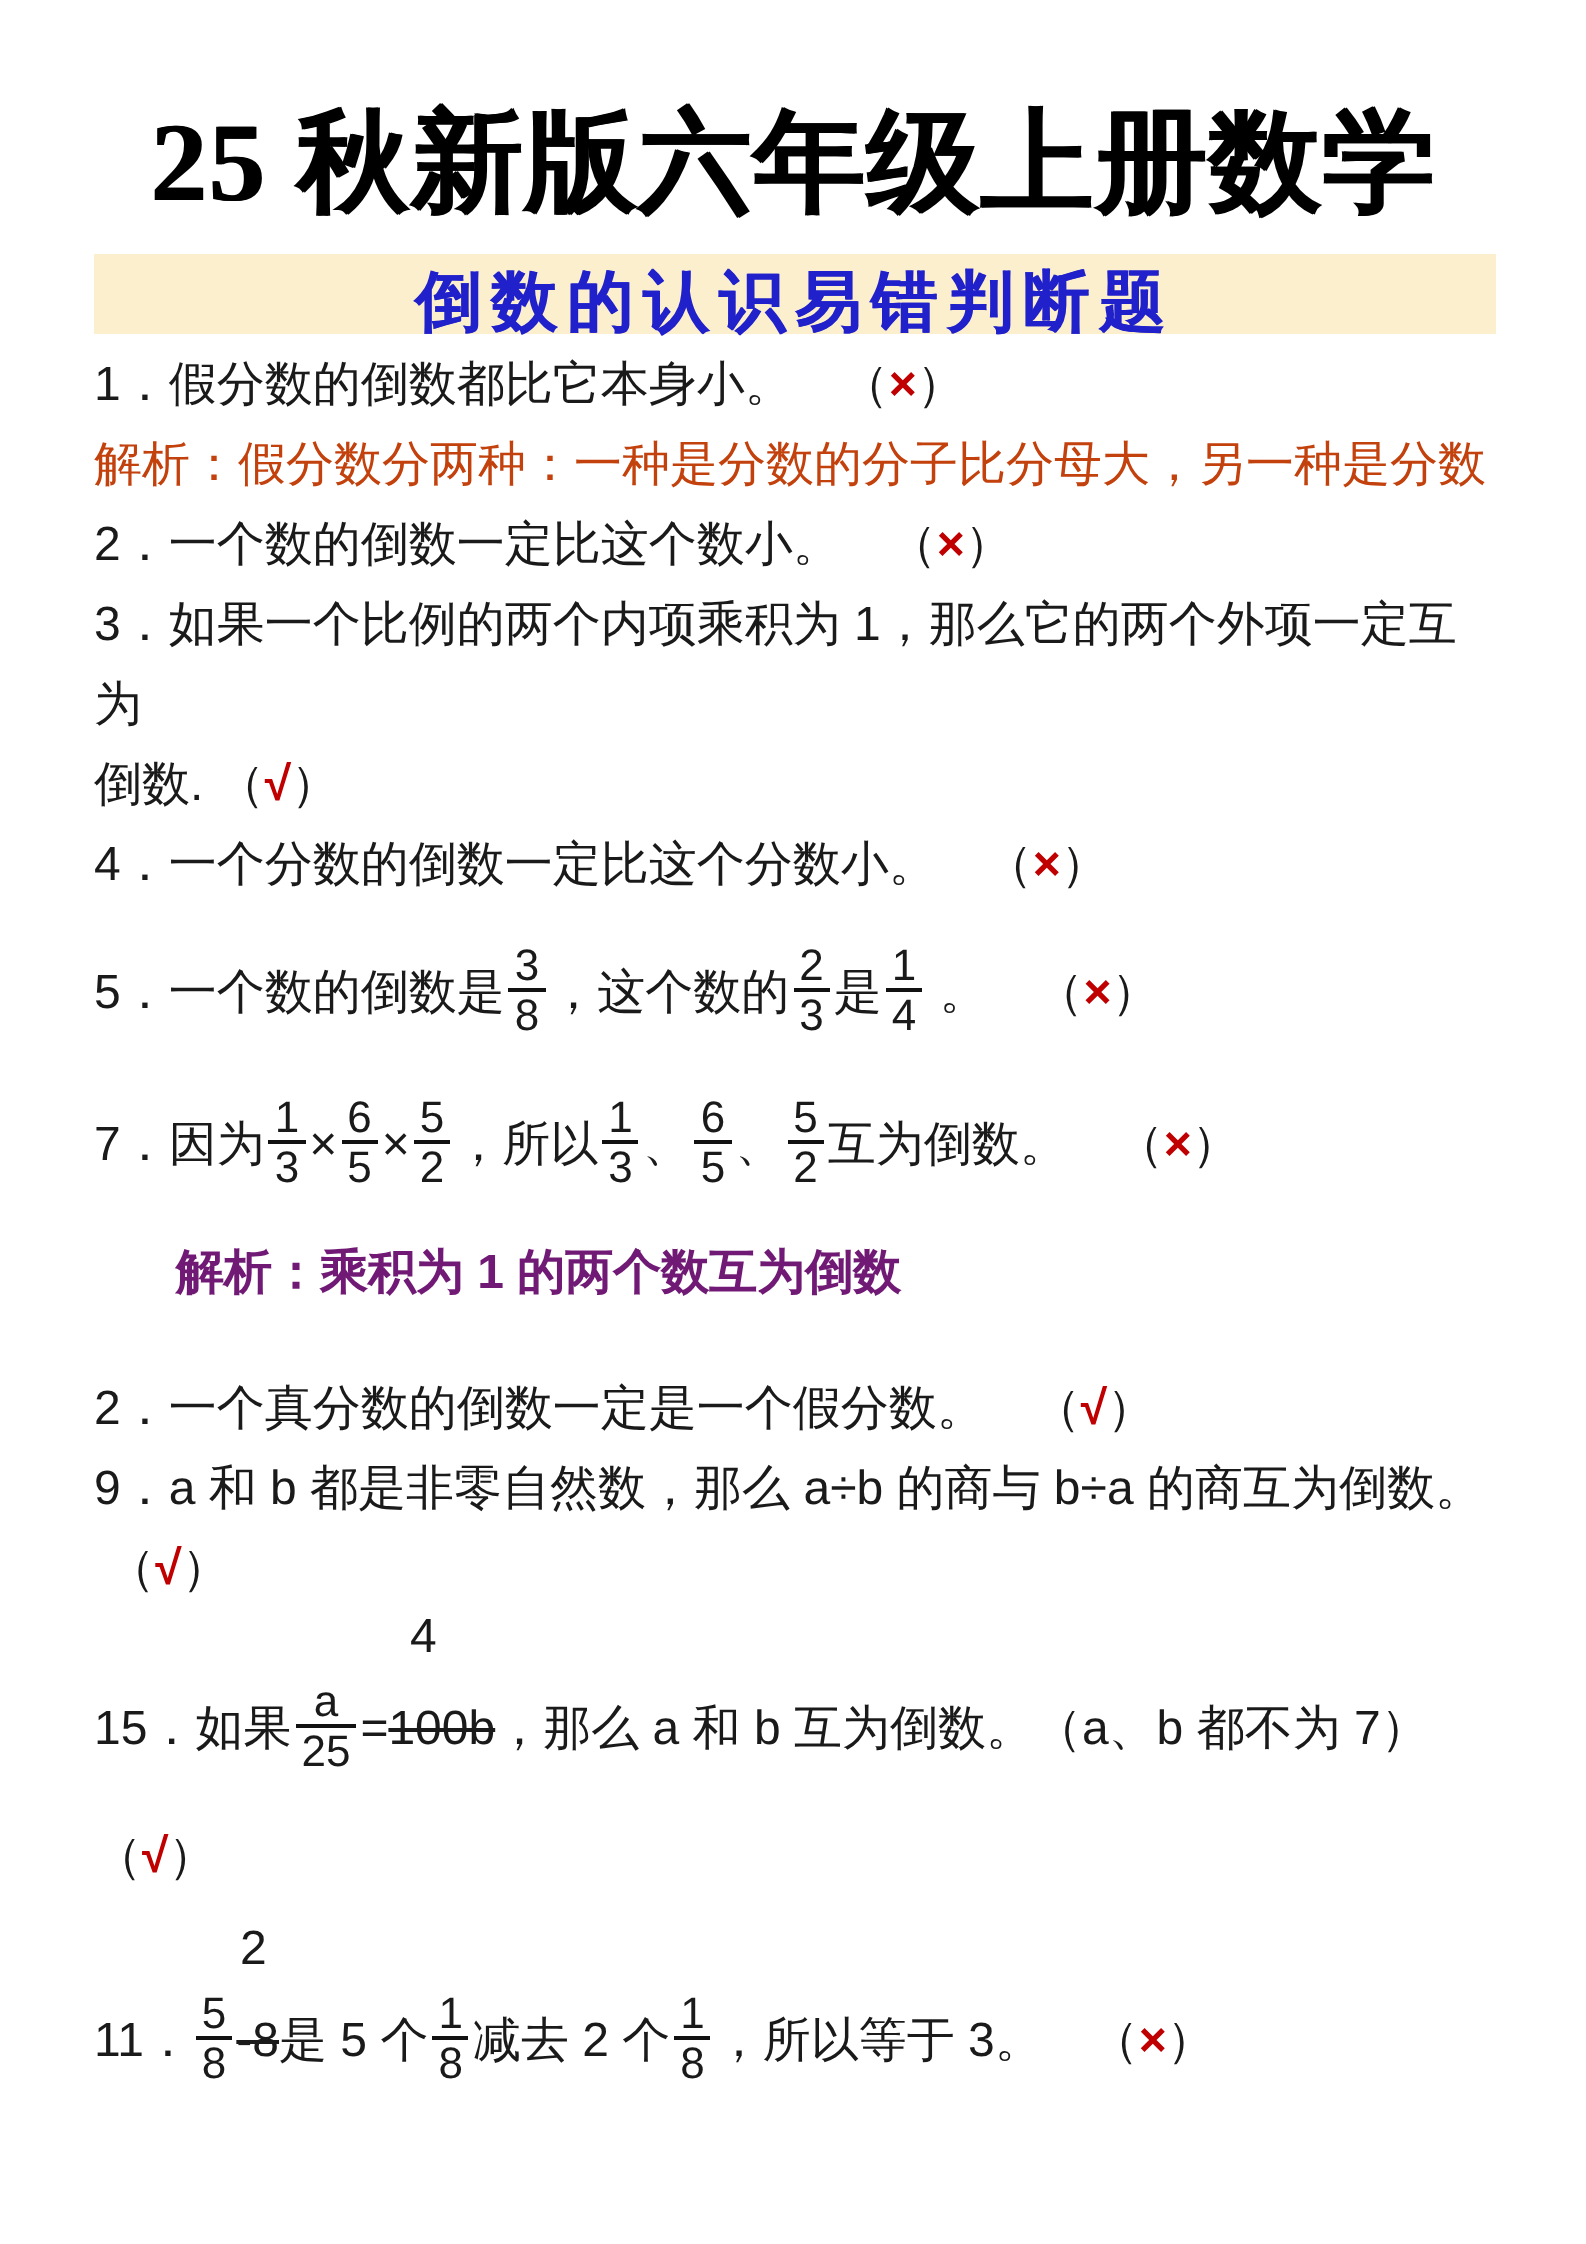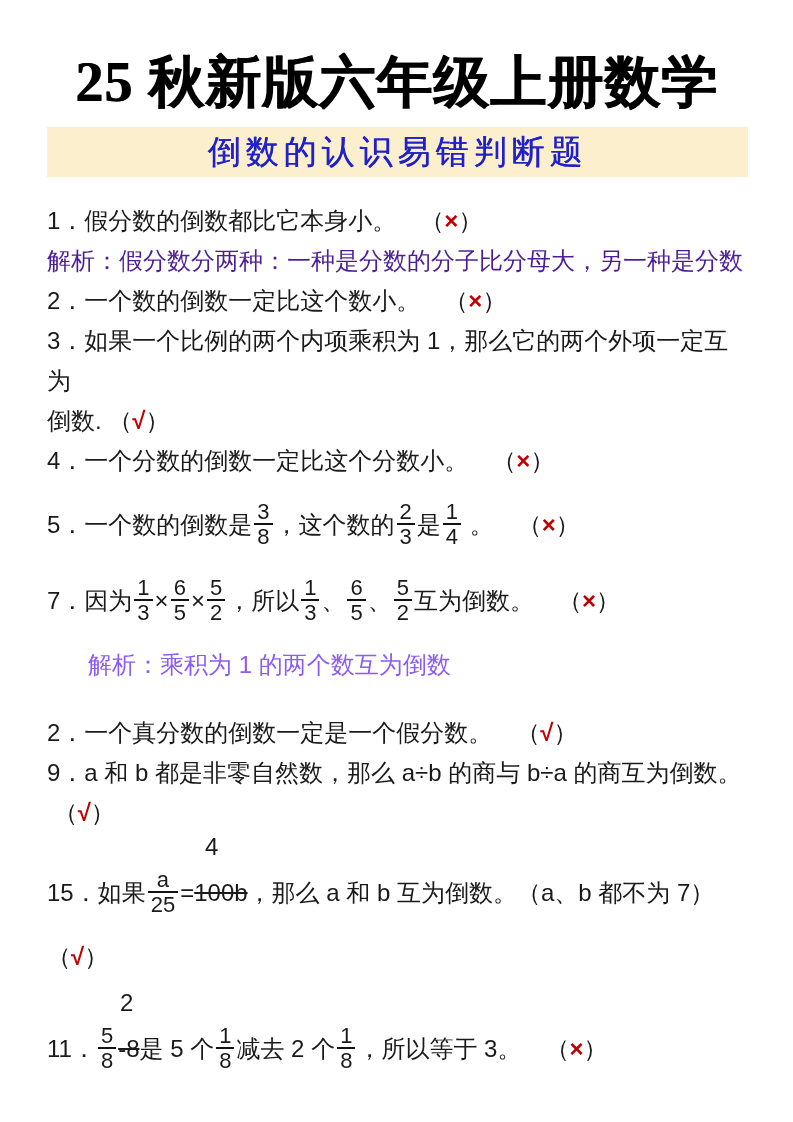--- a/index.html
+++ b/index.html
@@ -10,22 +10,22 @@
   }
   .page{width:793px;height:1122px;position:relative;}
   .doc-title{
     text-align:center;font-size:56px;font-weight:900;color:#000;
     margin:46px 10px 0 10px;line-height:1.3;letter-spacing:1px;
     font-family:"Liberation Serif","DejaVu Serif",serif;
     text-shadow:1px 0 0 #000;
     white-space:nowrap;
   }
   .banner{
-    margin:8px 45px 24px 47px;height:50px;line-height:50px;
-    text-align:center;font-size:33px;font-weight:400;letter-spacing:5px;
+    margin:8px 45px 6px 47px;height:40px;line-height:50px;
+    text-align:center;font-size:33px;font-weight:700;letter-spacing:5px;
     font-family:"Liberation Serif","DejaVu Serif",serif;
     text-shadow:0.5px 0 0 currentColor;
   }
   .content{padding:0 48px 0 47px;}
   .line{
     font-size:24px;line-height:40px;white-space:pre-wrap;
   }
   .line.qf{line-height:64px;margin:12px 0;}
   .line.qf0{line-height:64px;margin:0;}
   .line.blank{height:28px;line-height:28px;}
@@ -43,28 +43,28 @@
   .ans .mk{font-weight:bold;}
 </style>
 </head>
 <body style="color: rgb(26, 26, 26);">
 
 <div class="page">
   <div class="doc-title">25 秋新版六年级上册数学</div>
   <div class="banner" style="background: rgb(252, 239, 206); color: rgb(33, 33, 203);">倒数的认识易错判断题</div>
   <div class="content">
       <div class="line q"><span class="t">1．假分数的倒数都比它本身小。　</span><span class="ans"><span>（</span><span class="mk" style="color: rgb(192, 0, 0);">×</span><span>）</span></span></div>
-      <div class="line ana" style="color: #4c1d95;"><span class="t">解析：假分数分两种：一种是分数的分子比分母大，另一种是分数</span></div>
+      <div class="line ana" style="color: #c2410c;"><span class="t">解析：假分数分两种：一种是分数的分子比分母大，另一种是分数</span></div>
       <div class="line q"><span class="t">2．一个数的倒数一定比这个数小。　</span><span class="ans"><span>（</span><span class="mk" style="color: rgb(192, 0, 0);">×</span><span>）</span></span></div>
       <div class="line q"><span class="t">3．如果一个比例的两个内项乘积为 1，那么它的两个外项一定互为</span></div>
       <div class="line q"><span class="t">倒数. </span><span class="ans"><span>（</span><span class="mk" style="color: rgb(192, 0, 0);">√</span><span>）</span></span></div>
       <div class="line q"><span class="t">4．一个分数的倒数一定比这个分数小。　</span><span class="ans"><span>（</span><span class="mk" style="color: rgb(192, 0, 0);">×</span><span>）</span></span></div>
       <div class="line qf"><span class="t">5．一个数的倒数是</span><span class="frac"><span class="fn">3</span><span class="fd">8</span></span><span class="t">，这个数的</span><span class="frac"><span class="fn">2</span><span class="fd">3</span></span><span class="t">是</span><span class="frac"><span class="fn">1</span><span class="fd">4</span></span><span class="t"> 。　</span><span class="ans"><span>（</span><span class="mk" style="color: rgb(192, 0, 0);">×</span><span>）</span></span></div>
       <div class="line qf"><span class="t">7．因为</span><span class="frac"><span class="fn">1</span><span class="fd">3</span></span><span class="t">×</span><span class="frac"><span class="fn">6</span><span class="fd">5</span></span><span class="t">×</span><span class="frac"><span class="fn">5</span><span class="fd">2</span></span><span class="t">，所以</span><span class="frac"><span class="fn">1</span><span class="fd">3</span></span><span class="t">、</span><span class="frac"><span class="fn">6</span><span class="fd">5</span></span><span class="t">、</span><span class="frac"><span class="fn">5</span><span class="fd">2</span></span><span class="t">互为倒数。　</span><span class="ans"><span>（</span><span class="mk" style="color: rgb(192, 0, 0);">×</span><span>）</span></span></div>
-      <div class="line ana-ind" style="color: #8b5cf6;"><span class="t">解析：乘积为 1 的两个数互为倒数</span></div>
+      <div class="line ana-ind" style="color: #701a75; font-weight: bold;"><span class="t">解析：乘积为 1 的两个数互为倒数</span></div>
       <div class="line blank"></div>
       <div class="line q"><span class="t">2．一个真分数的倒数一定是一个假分数。　</span><span class="ans"><span>（</span><span class="mk" style="color: rgb(192, 0, 0);">√</span><span>）</span></span></div>
       <div class="line q"><span class="t">9．a 和 b 都是非零自然数，那么 a÷b 的商与 b÷a 的商互为倒数。</span></div>
       <div class="line q"><span class="t"> </span><span class="ans"><span>（</span><span class="mk" style="color: rgb(192, 0, 0);">√</span><span>）</span></span></div>
       <div class="line stray4"><span class="t">4</span></div>
       <div class="line qf0"><span class="t">15．如果</span><span class="frac"><span class="fn">a</span><span class="fd">25</span></span><span class="t">=</span><span class="strike">100b</span><span class="t">，那么 a 和 b 互为倒数。（a、b 都不为 7）　</span><span class="ans"><span>（</span><span class="mk" style="color: rgb(192, 0, 0);">√</span><span>）</span></span></div>
       <div class="line stray2"><span class="t">2</span></div>
       <div class="line qf0"><span class="t">11．</span><span class="frac"><span class="fn">5</span><span class="fd">8</span></span><span class="strike">-8</span><span class="t">是 5 个</span><span class="frac"><span class="fn">1</span><span class="fd">8</span></span><span class="t">减去 2 个</span><span class="frac"><span class="fn">1</span><span class="fd">8</span></span><span class="t">，所以等于 3。　</span><span class="ans"><span>（</span><span class="mk" style="color: rgb(192, 0, 0);">×</span><span>）</span></span></div>
     </div>
 </div>

